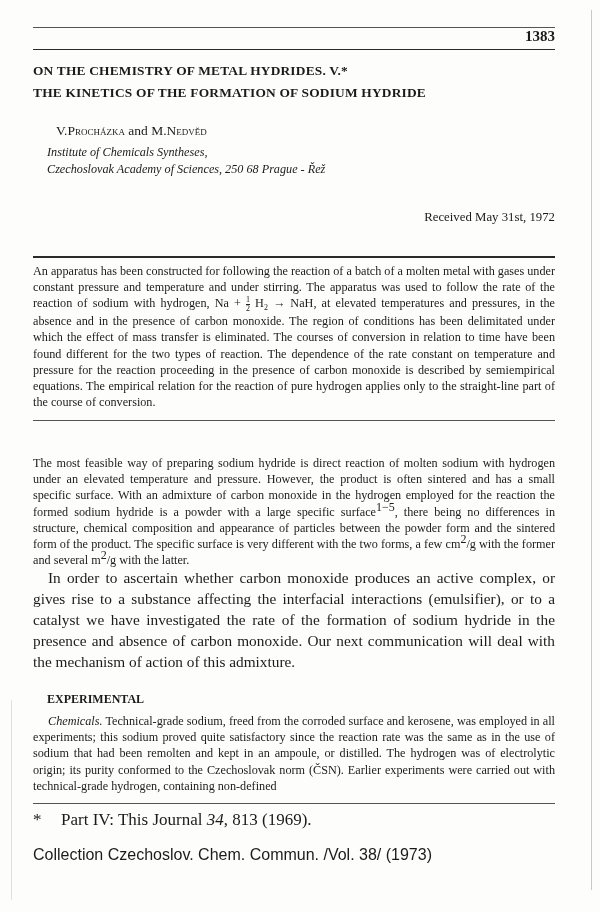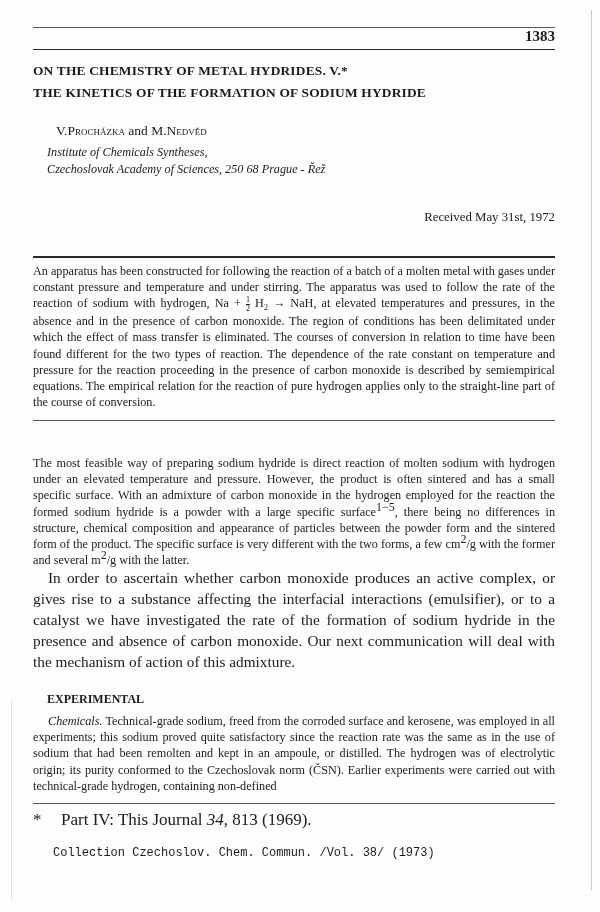--- a/index.html
+++ b/index.html
@@ -27,21 +27,21 @@
     .big { font-size: 15.3px; line-height: 21px; text-align: justify; text-indent: 15px; }
     .section { font-weight: bold; font-size: 12px; }
     .indent { text-indent: 15px; }
     .frac { display: inline-block; vertical-align: middle; text-align: center; font-size: 8px; line-height: 8px; }
     .frac span { display: block; }
     .frac .num { border-bottom: 1px solid #222; }
     sup { font-size: 12px; vertical-align: super; line-height: 0; }
     sub { font-size: 8px; line-height: 0; }
     .footnote { font-size: 17px; }
     .footnote .mark { display: inline-block; width: 28px; }
-    .journal { font-size: 12px; font-family: Liberation Mono, monospace; margin-left: 20px; }
+    .journal { font-size: 16px; font-family: Liberation Sans, sans-serif; }
   </style>
 </head>
 <body>
 
 <div class="page-edge"></div>
 <div class="page-edge-left"></div>
 
 <div class="rule faint" style="top:27px;"></div>
 <div class="page-number">1383</div>
 <div class="rule" style="top:49px;"></div>

